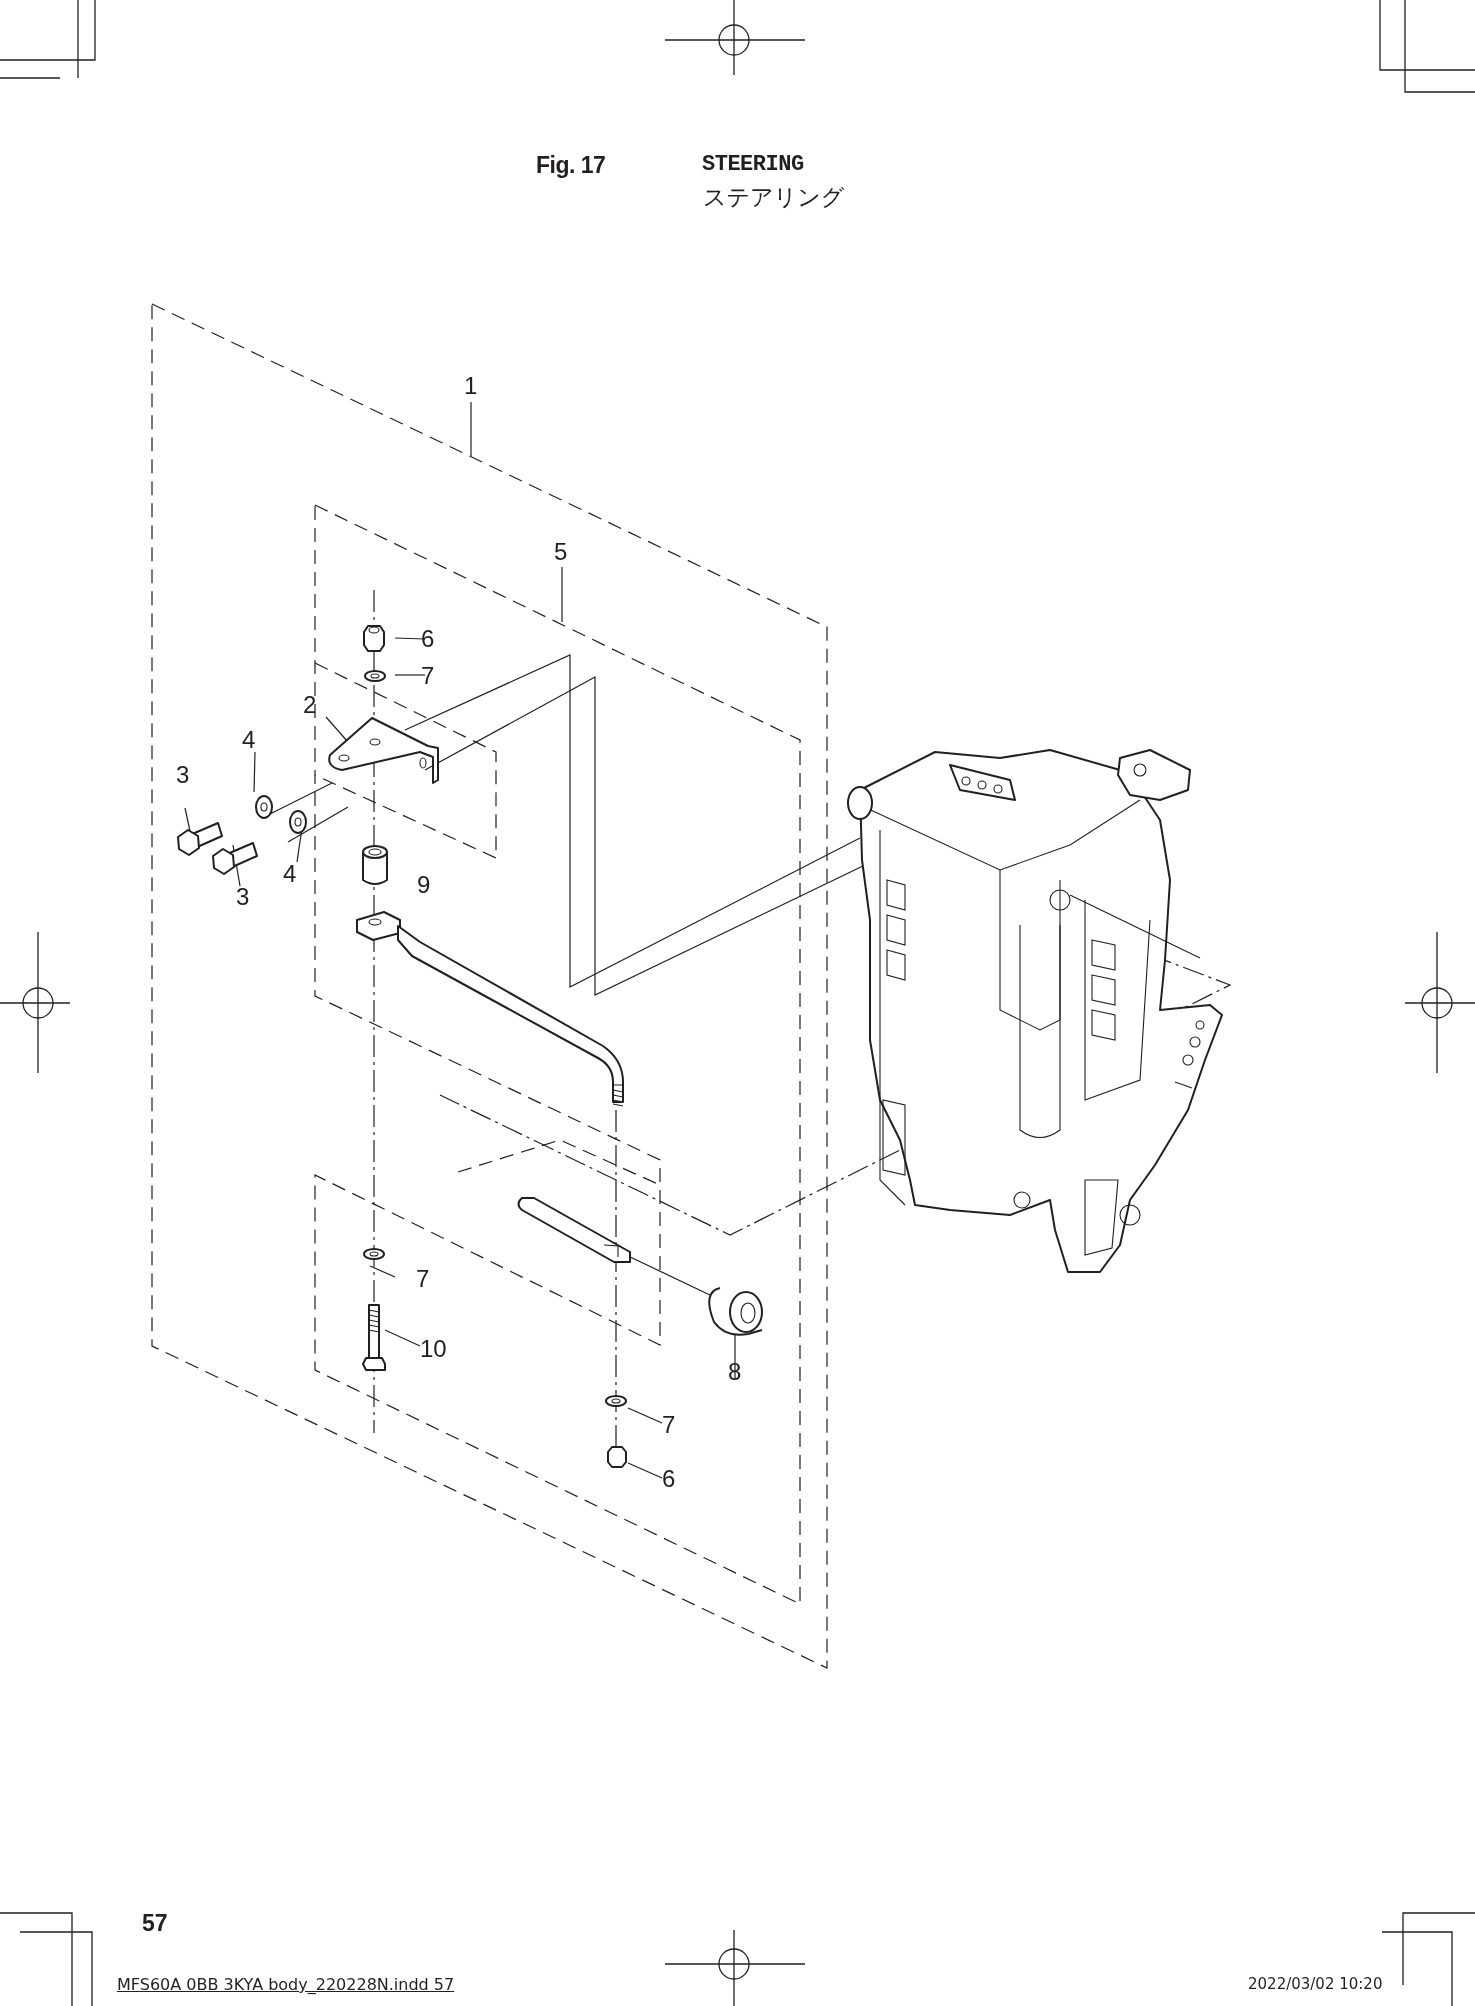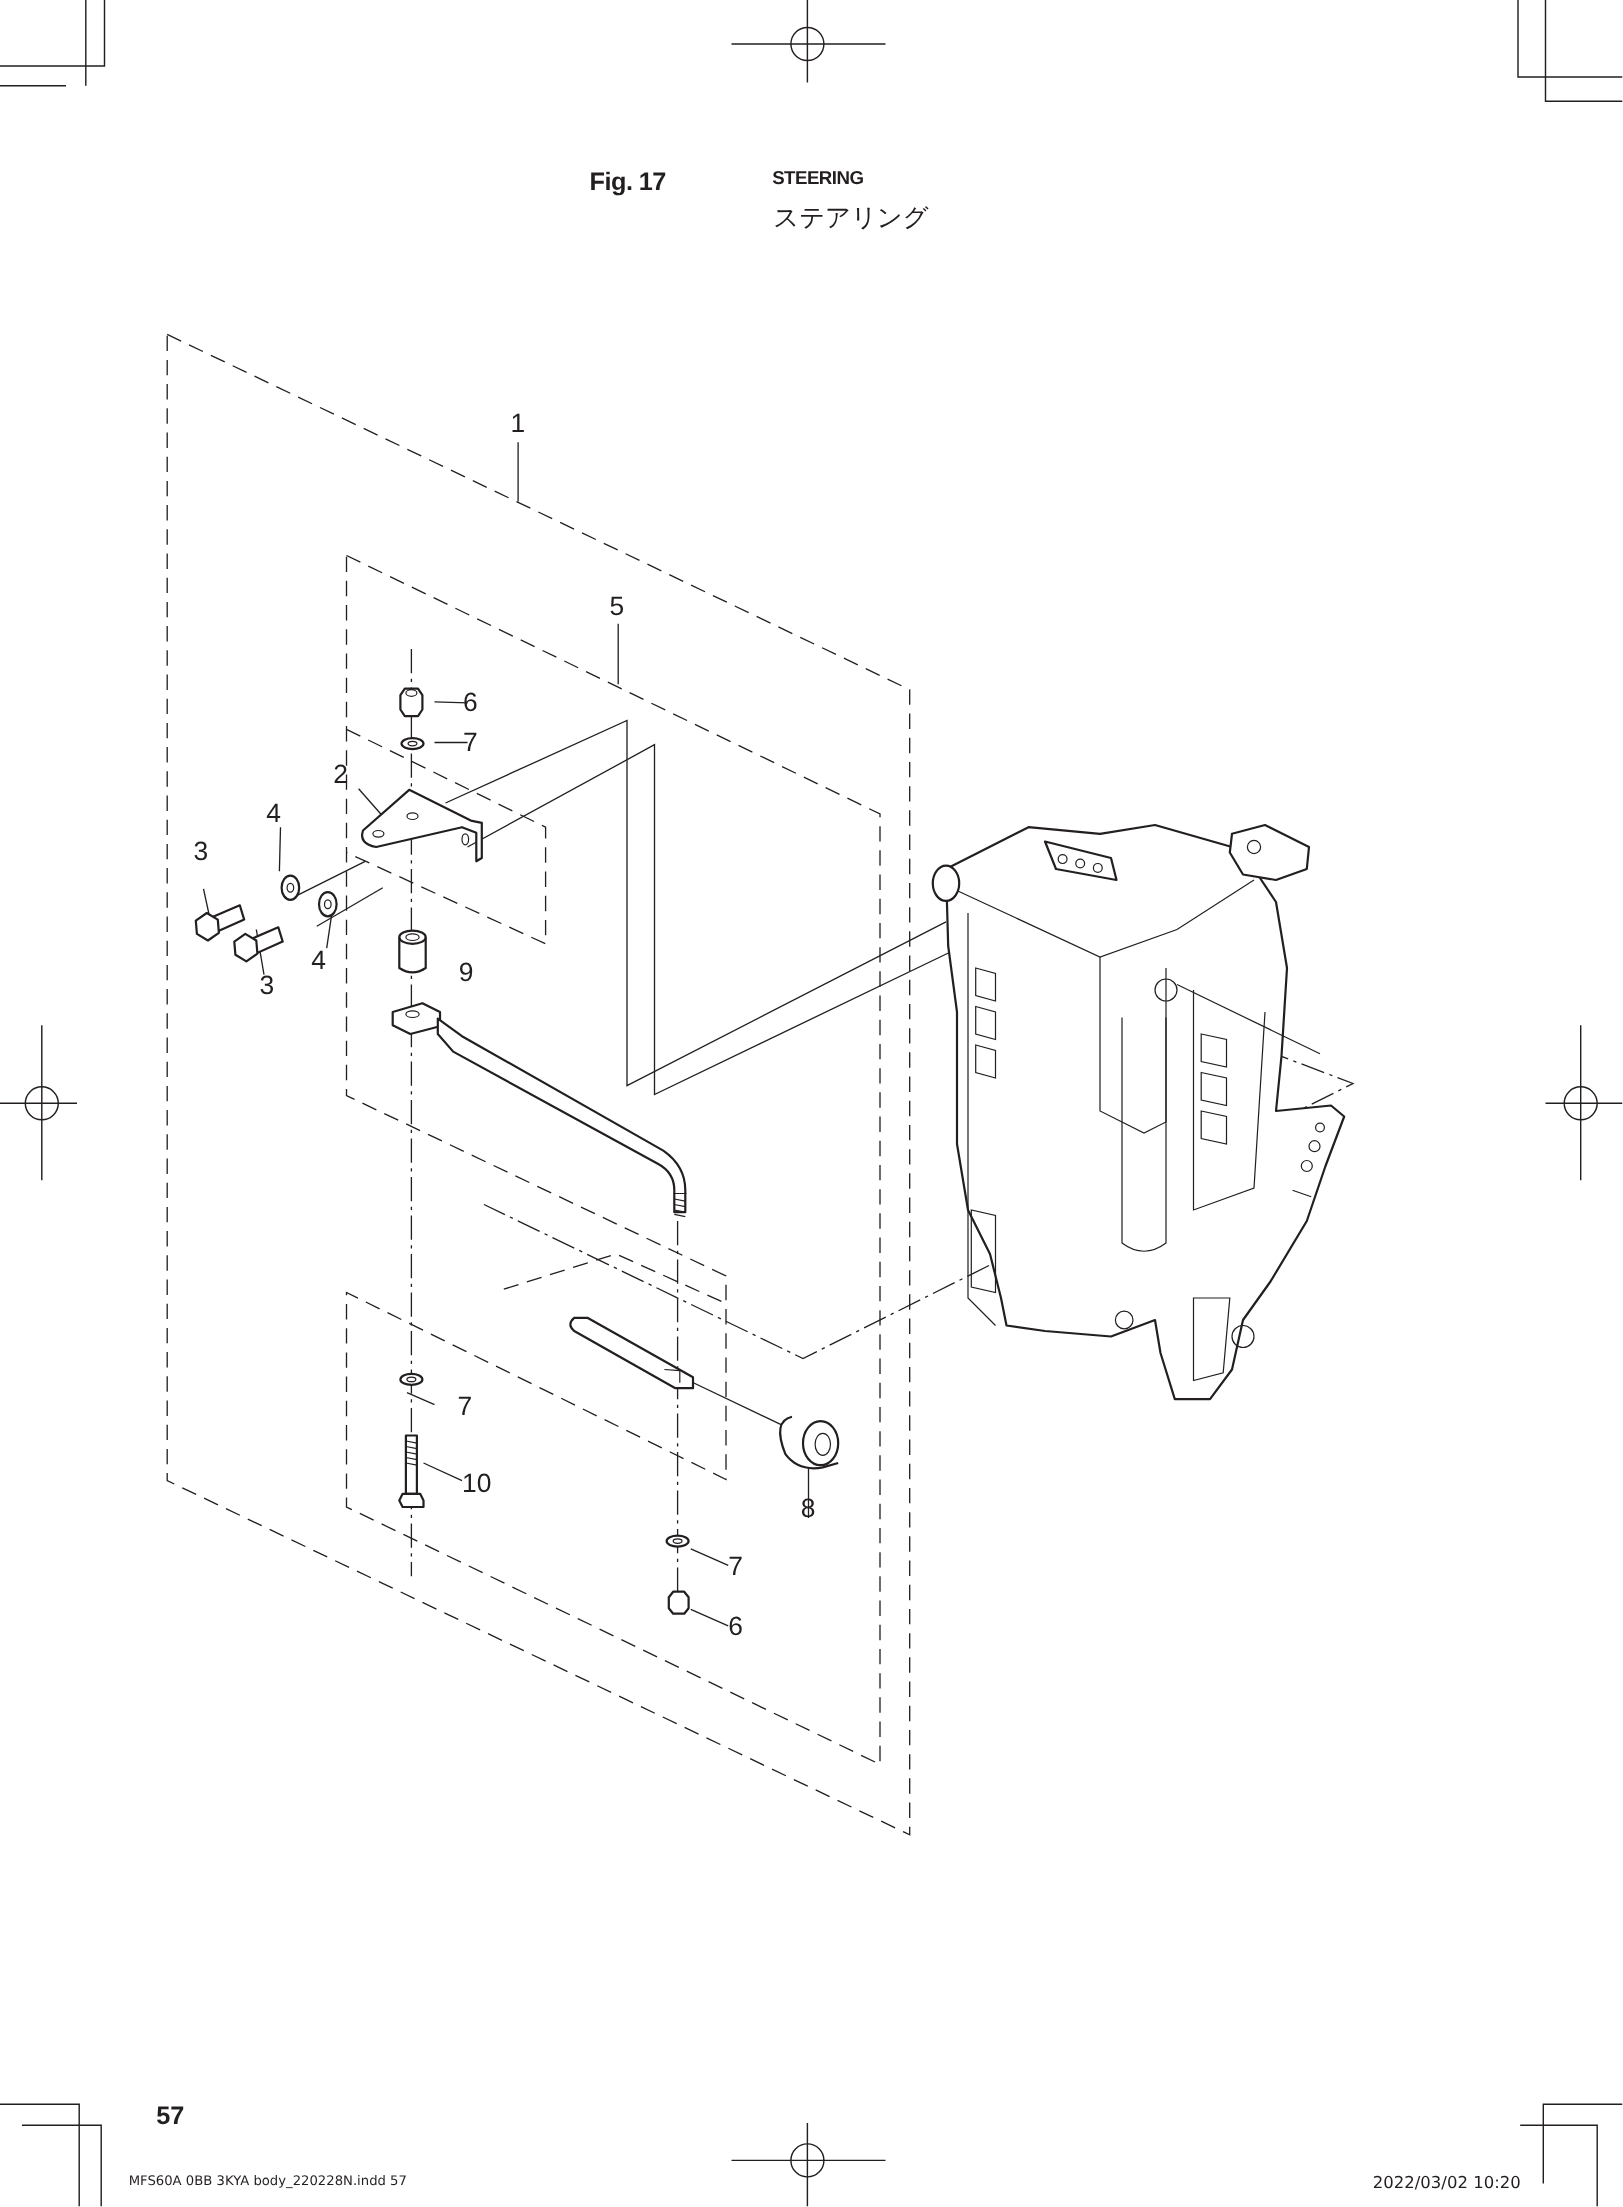--- a/index.html
+++ b/index.html
@@ -1,24 +1,24 @@
 <!DOCTYPE html>
 <html><head>
   <meta charset="utf-8">
   <style>
     html, body { margin: 0; padding: 0; background: #ffffff; }
     body { width: 1475px; height: 2006px; position: relative; overflow: hidden; font-family: "Liberation Sans", sans-serif; color: #231f20; }
     .page { position: absolute; left: 0; top: 0; width: 1475px; height: 2006px; }
     svg.art { position: absolute; left: 0; top: 0; }
     .fig-no { position: absolute; left: 536px; top: 152px; font-size: 23px; font-weight: bold; letter-spacing: -0.5px; }
-    .fig-title { position: absolute; left: 702px; top: 152px; font-size: 17px; font-weight: bold; letter-spacing: -0.5px; }
+    .fig-title { position: absolute; left: 702px; top: 152px; font-size: 22px; font-weight: bold; letter-spacing: -0.5px; font-family: Liberation Mono, monospace; }
     .fig-title-jp { position: absolute; left: 703px; top: 182px; font-size: 23px; font-weight: normal; font-family: "DejaVu Sans", sans-serif; }
     .callout { position: absolute; font-size: 24px; line-height: 24px; color: #231f20; }
     .page-num { position: absolute; left: 142px; top: 1910px; font-size: 23px; font-weight: bold; }
-    .slug-file { position: absolute; left: 117px; top: 1975px; font-size: 12px; font-family: "DejaVu Sans", sans-serif; }
+    .slug-file { position: absolute; left: 117px; top: 1975px; font-size: 16px; font-family: "DejaVu Sans", sans-serif; text-decoration: underline; }
     .slug-date { position: absolute; left: 1248px; top: 1975px; font-size: 15px; font-family: "DejaVu Sans", sans-serif; }
     .mark, .dash, .solid, .part { fill: none; stroke: #231f20; }
     .mark { stroke-width: 1.3; }
     .dash { stroke-width: 1.2; stroke-dasharray: 14 8; }
     .chain { fill: none; stroke: #231f20; stroke-width: 1.2; stroke-dasharray: 22 5 3 5; }
     .solid { stroke-width: 1.2; }
     .part { stroke-width: 2; fill: #ffffff; stroke-linejoin: round; }
     .thin { fill: none; stroke: #231f20; stroke-width: 1.1; }
   </style>
 </head>

